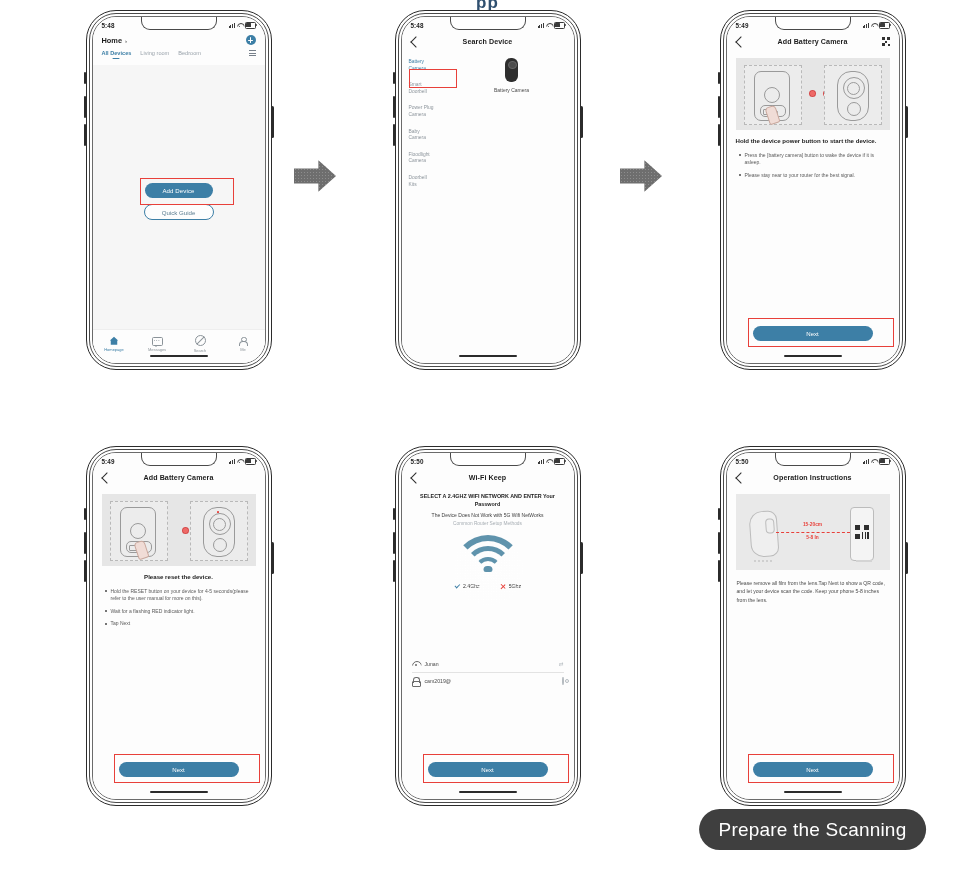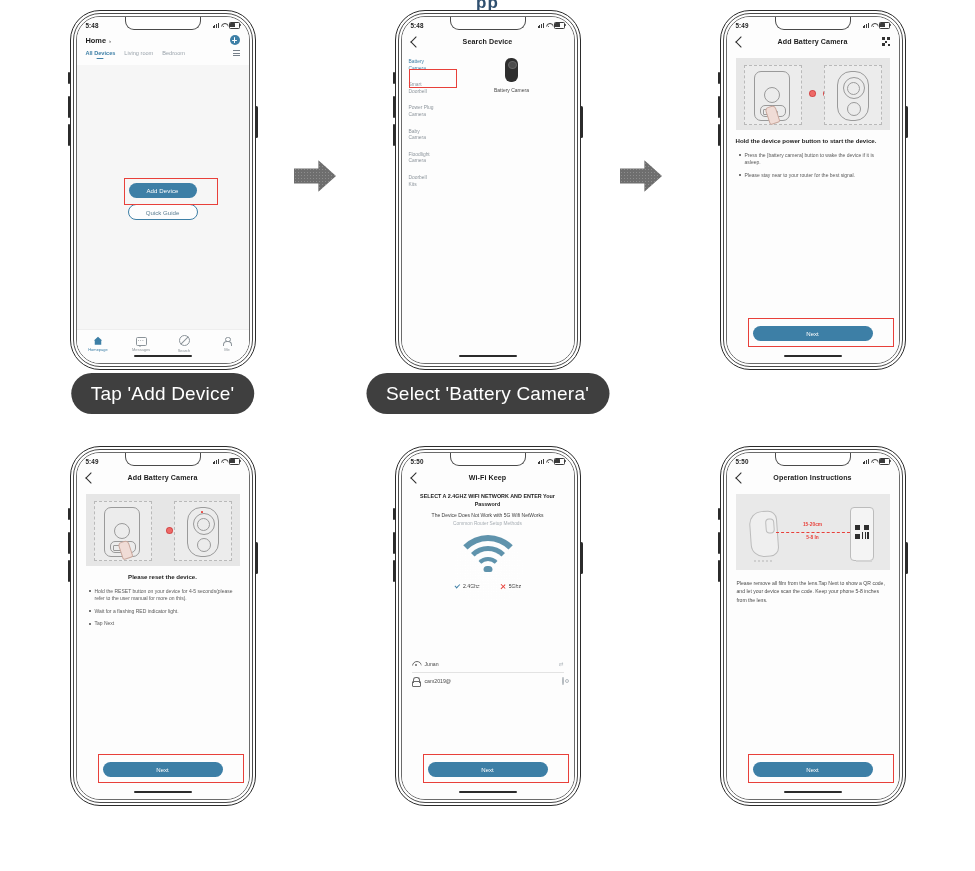--- a/index.html
+++ b/index.html
@@ -11,21 +11,21 @@
     position:relative;
   }
   .board{position:absolute;inset:0;}
 
   
   .row{position:absolute;left:0;width:975px;height:436px;}
   .row.r1{top:0;}
   .row.r2{top:436px;}
 
   .cell{position:absolute;top:0;width:325px;height:436px;}
-  .cell.c1{left:0;}
+  .cell.c1{left:16px;}
   .cell.c2{left:325px;}
   .cell.c3{left:650px;}
 
   
   .phone{
     position:absolute;left:50%;transform:translateX(-50%);
     top:10px;width:186px;height:360px;
   }
   .phone .shellOuter{
     position:absolute;inset:0;
@@ -421,21 +421,20 @@
               </div>
               <div class="tbitem">
                 <span class="ico ico-me"></span>
                 <span class="tblabel">Me</span>
               </div>
             </div>
           </div>
           <div class="homebar"></div>
         </div>
       </div>
-      <div class="caption">Tap 'Add Device'</div>
     </div>
 
     <div class="cell c2">
       <div class="phone">
         <div class="shellOuter"></div>
           <div class="shellMid"></div>
         <span class="btnL1"></span>
           <span class="btnL2"></span>
           <span class="btnL3"></span>
           <span class="btnR1"></span>
@@ -489,21 +488,20 @@
               <div class="sd-right">
                 <div class="dev-img"></div>
                 <div class="dev-caption">Battery Camera</div>
               </div>
             </div>
             <div class="hl-box hl-cat"></div>
           </div>
           <div class="homebar"></div>
         </div>
       </div>
-      <div class="caption">Select 'Battery Camera'</div>
     </div>
 
     <div class="cell c3">
       <div class="phone">
         <div class="shellOuter"></div>
           <div class="shellMid"></div>
         <span class="btnL1"></span>
           <span class="btnL2"></span>
           <span class="btnL3"></span>
           <span class="btnR1"></span>
@@ -749,17 +747,18 @@
             </div>
             <div class="para">Please remove all film from the lens.Tap Next to show a QR code, and let your device scan the code. Keep your phone 5-8 inches from the lens.</div>
             <div class="next-wrap">
               <div class="next-btn">Next</div>
             </div>
             <div class="hl-box hl-next"></div>
           </div>
           <div class="homebar"></div>
         </div>
       </div>
+      <div class="caption">Prepare the Scanning</div>
     </div>
 
   </div>
 
 </div>
 
 </body></html>

